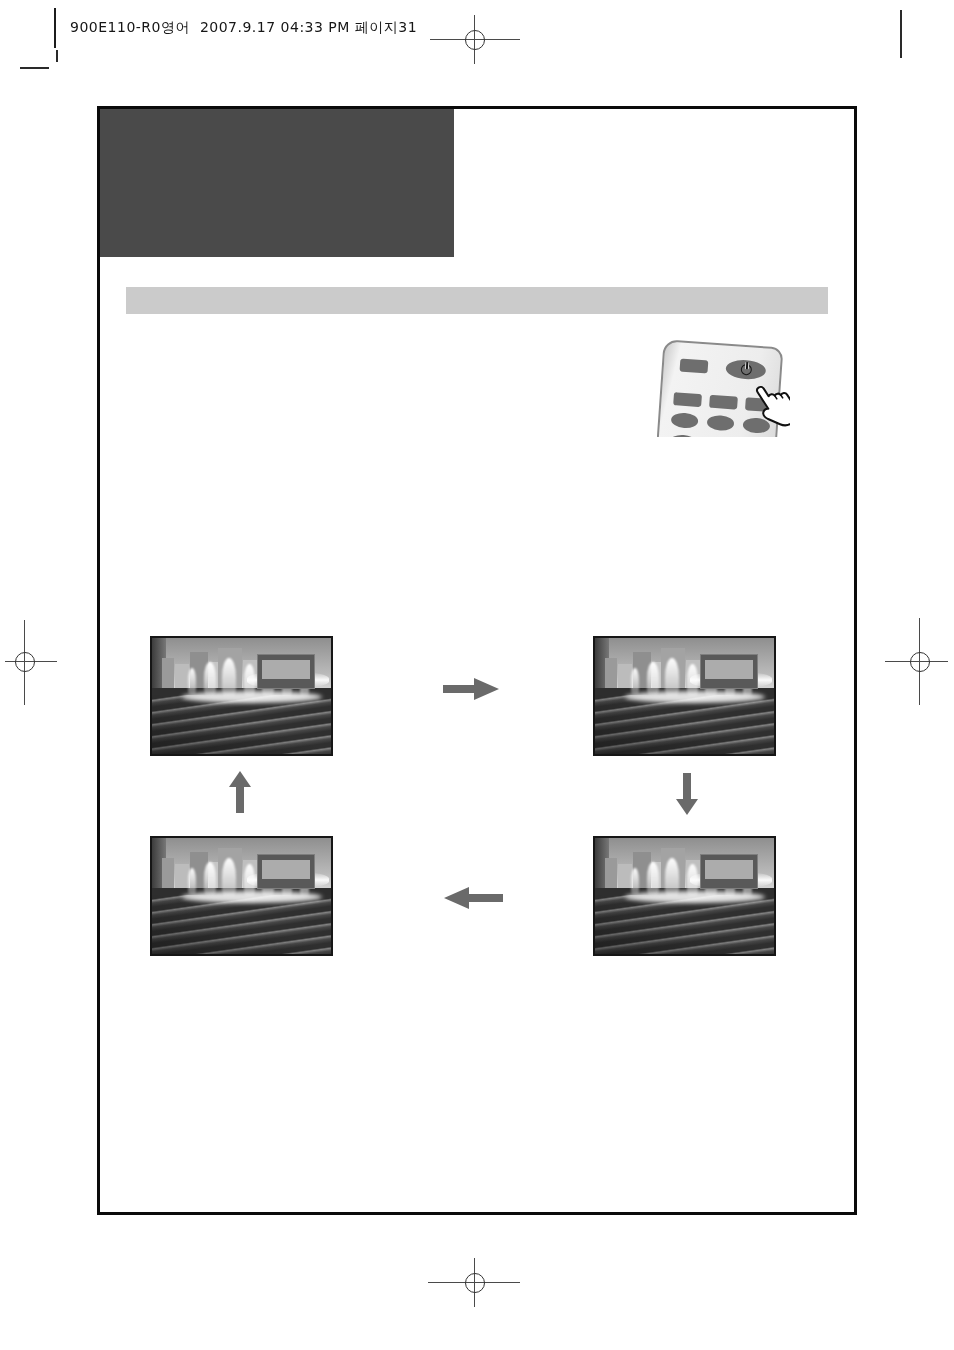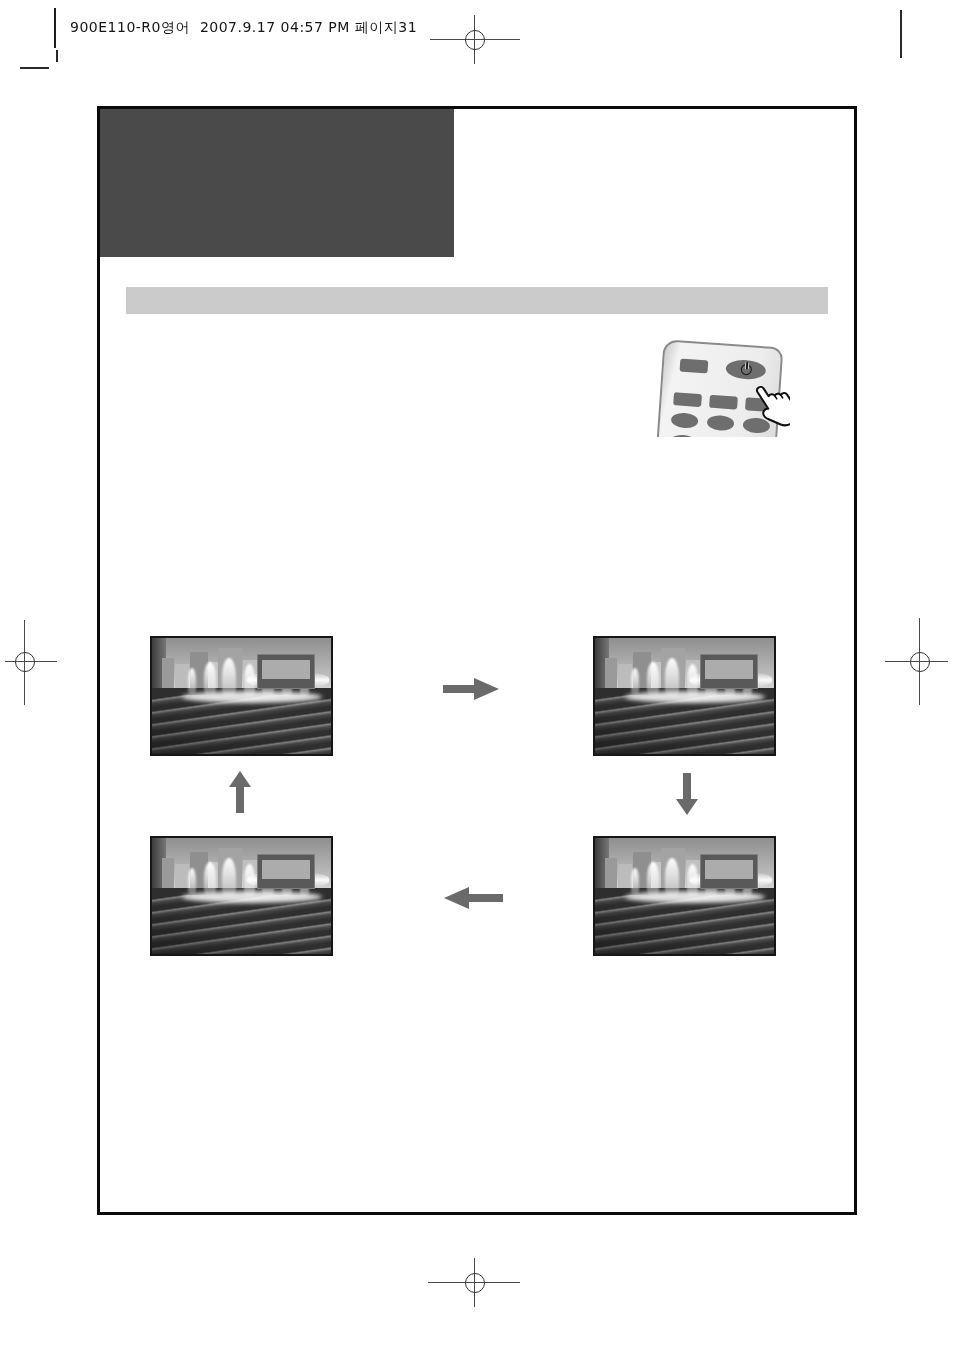--- a/index.html
+++ b/index.html
@@ -86,21 +86,21 @@
     border:1px solid #7e7e7e;box-sizing:border-box;z-index:6;}
   .photo .osd-inner{position:absolute;left:4px;top:5px;width:48px;height:19px;background:#acacac;}
 
   .arrow{position:absolute;}
   .arrow polygon{fill:#6a6a6a;}
 </style>
 </head>
 <body>
 
 <div class="abs print-header-rule"></div>
-<div class="abs print-header-text">900E110-R0영어  2007.9.17 04:57 PM 페이지31</div>
+<div class="abs print-header-text">900E110-R0영어  2007.9.17 04:33 PM 페이지31</div>
 
 <div class="abs crop-h"></div>
 <div class="abs crop-v-tick"></div>
 <div class="abs crop-v-right"></div>
 
 <div class="abs reg">
   <div class="h" style="left:430px;top:39px;width:90px;"></div>
   <div class="v" style="left:474px;top:15px;height:49px;"></div>
   <div class="c" style="left:465px;top:30px;"></div>
 </div>

